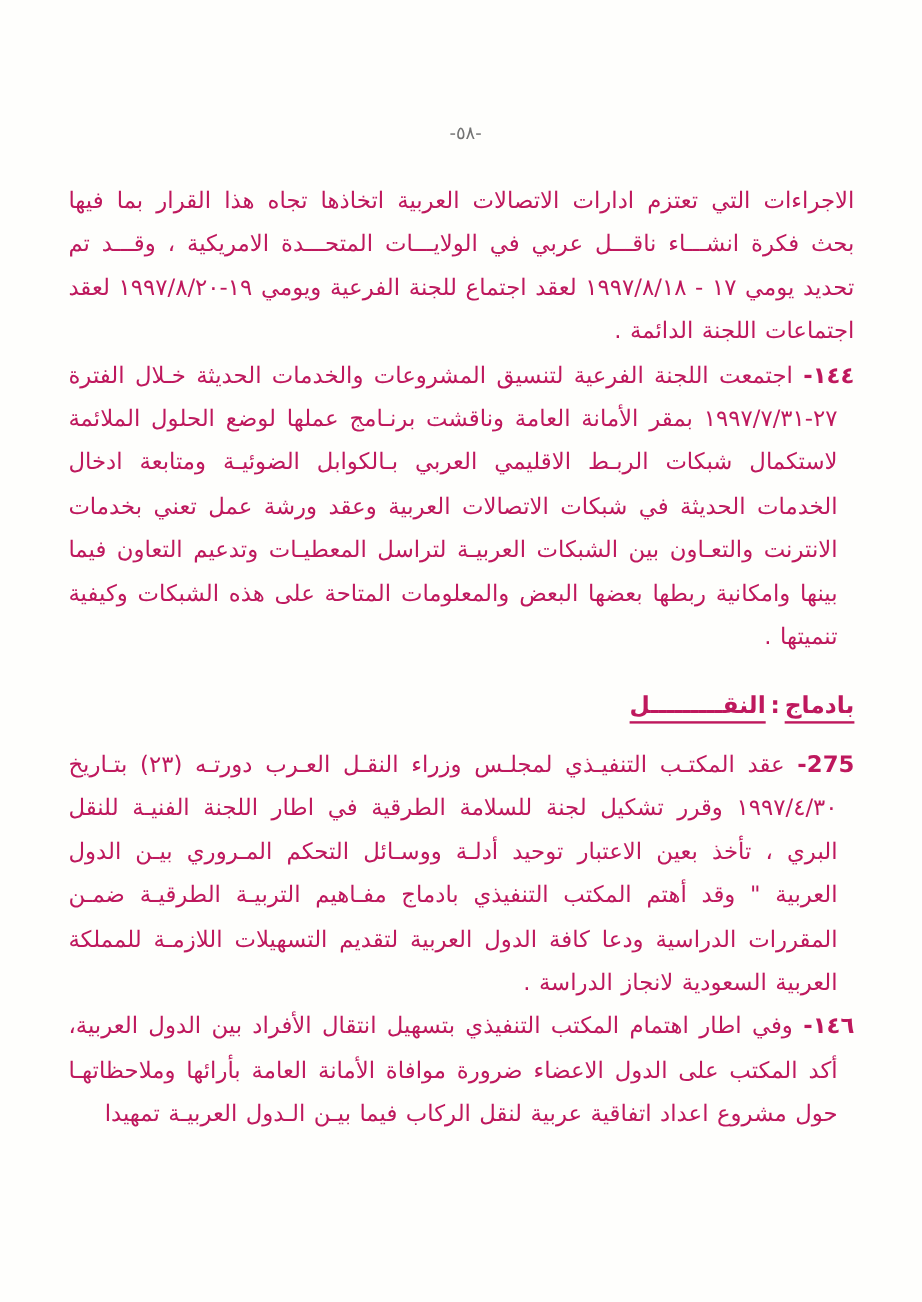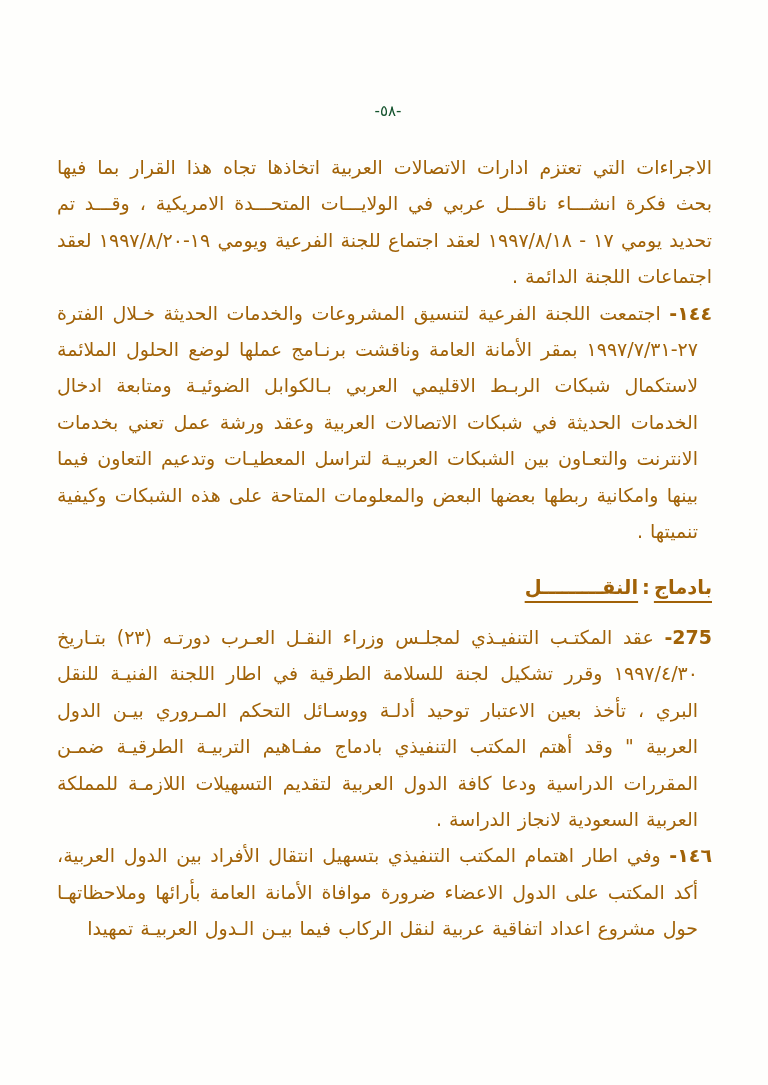--- a/index.html
+++ b/index.html
@@ -15,30 +15,30 @@
     background: #fefefc;
     overflow: hidden;
     direction: rtl;
   }
   .page-number {
     position: absolute;
     top: 102px; right: 0; left: 8px;
     text-align: center;
     font-size: 15px;
     letter-spacing: 2px;
-    color: #14532d;
+    color: #737373;
   }
   .text-block {
     position: absolute;
     top: 149px; right: 56px; left: 57px;
     font-size: 19px;
     line-height: 36.4px;
     text-align: justify;
     word-spacing: 1px;
-    color: #a16207;
+    color: #be185d;
   }
   .para { margin: 0; }
   .item {
     margin: 0;
     padding-right: 14px;
     text-indent: -14px;
   }
   .item-number { letter-spacing: 1px; font-weight: bold; }
   .section-heading {
     font-size: 19.5px;

